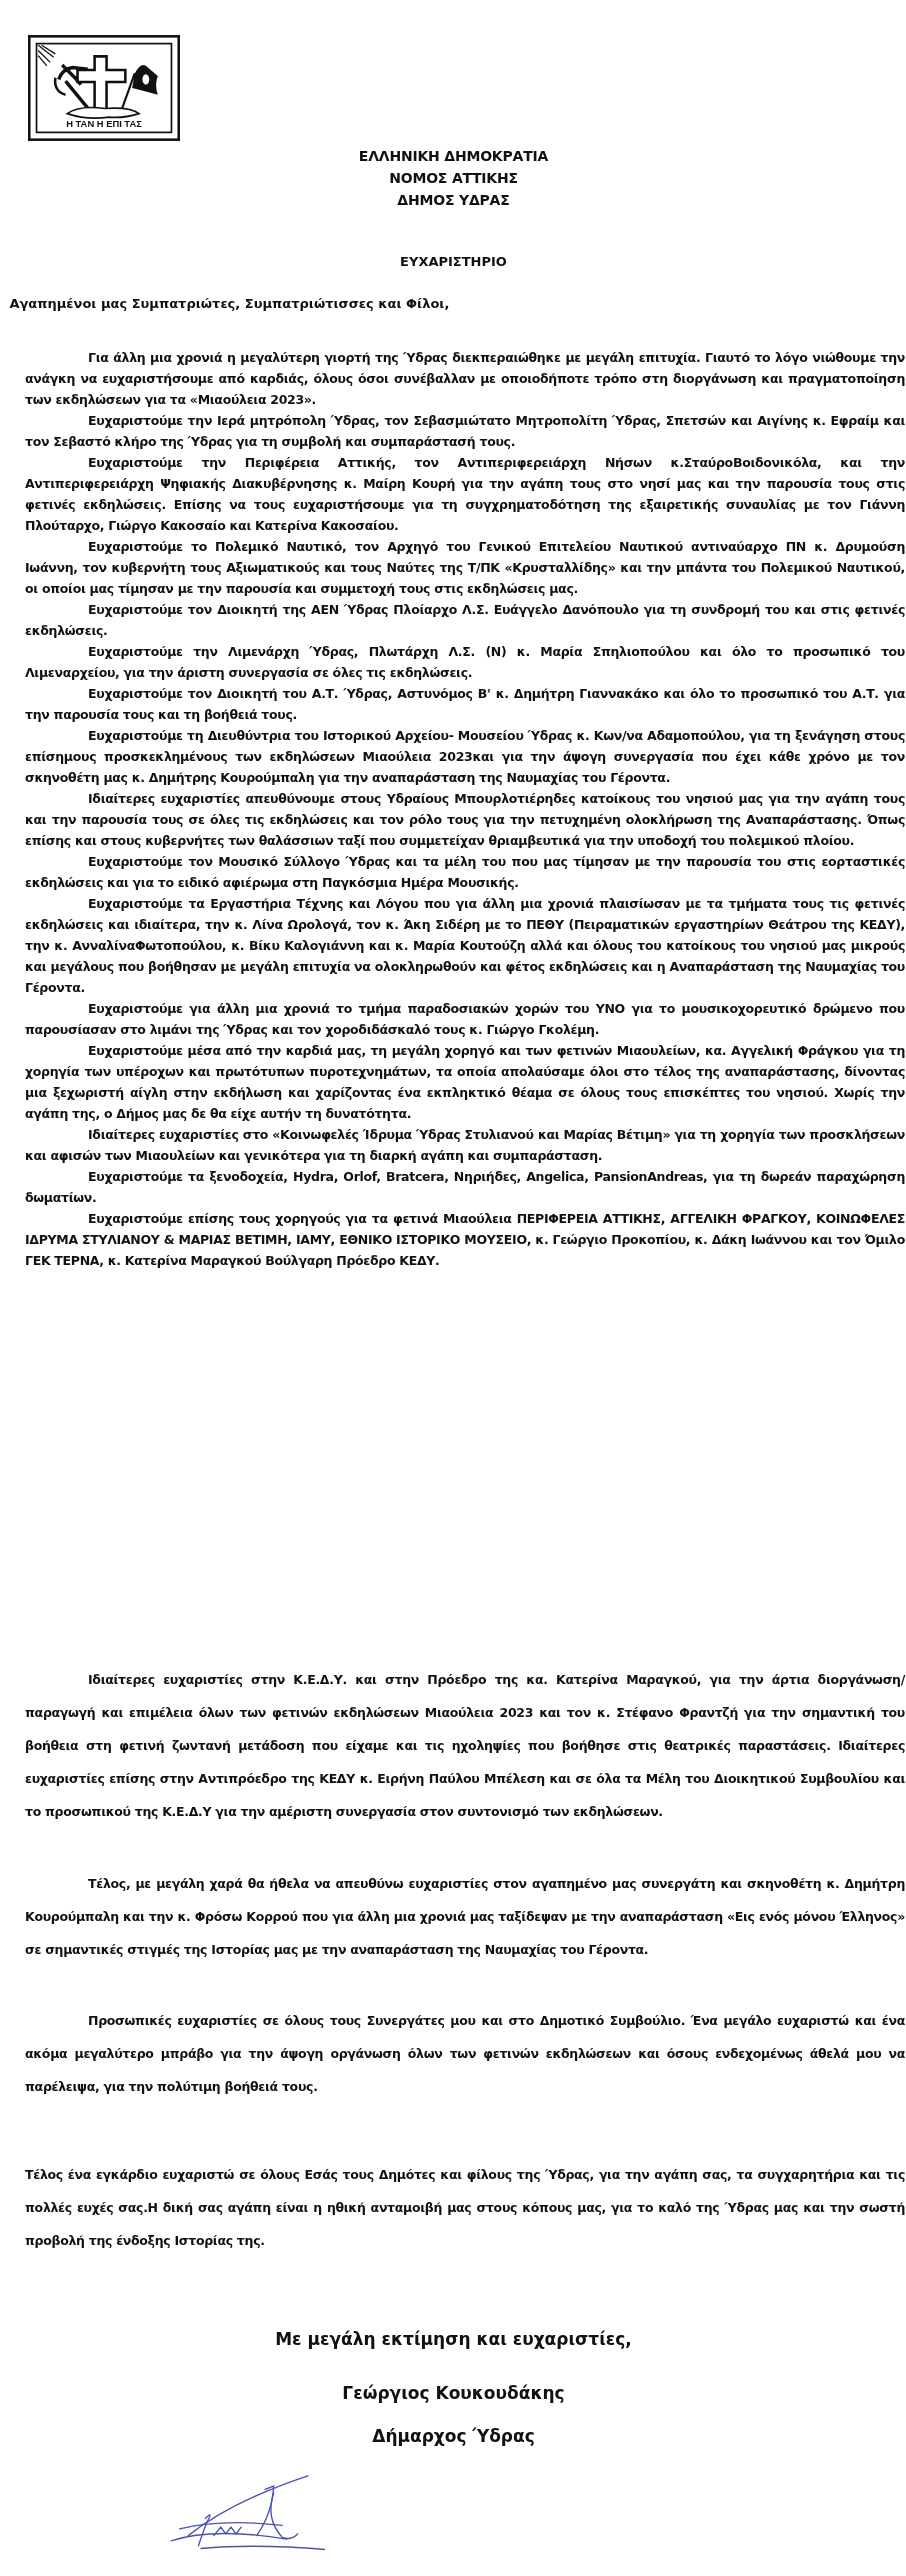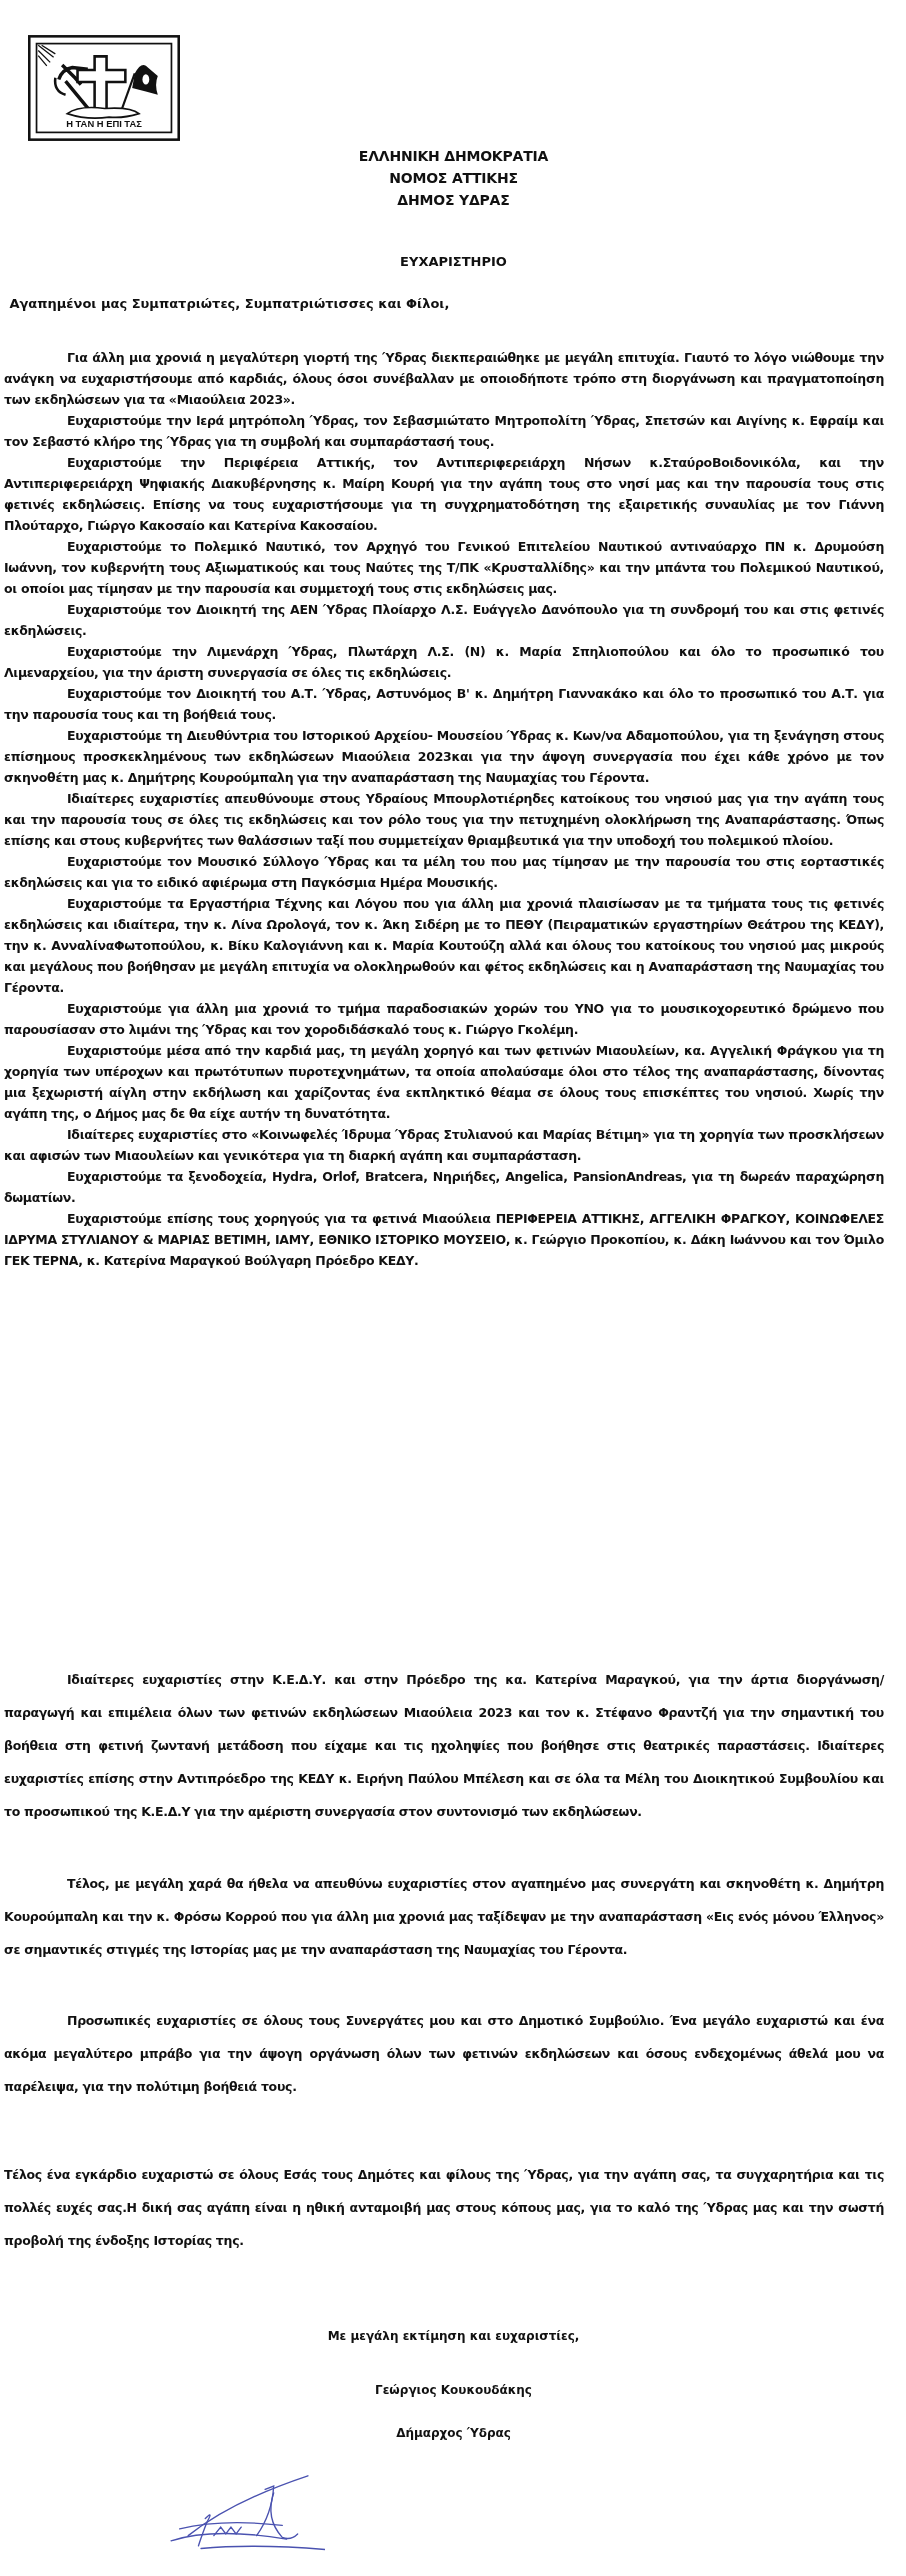--- a/index.html
+++ b/index.html
@@ -38,40 +38,40 @@
     }
     .greeting {
       position: absolute;
       left: 9.4px;
       top: 296px;
       font-weight: bold;
       font-size: 13px;
     }
     .body-block {
       position: absolute;
-      left: 4px;
+      left: 25px;
       width: 880px;
       font-weight: bold;
       font-size: 12.5px;
       text-align: justify;
       letter-spacing: -0.3px;
     }
     .block1 { top: 347px; line-height: 21px; }
     .block2 { top: 1663px; line-height: 33px; }
     .block3 { top: 1867px; line-height: 33px; }
     .block4 { top: 2004px; line-height: 33px; }
     .block5 { top: 2158px; line-height: 33px; }
     .body-block p { margin: 0; text-indent: 63px; }
     .block5 p { text-indent: 0; }
     .closing {
       position: absolute;
       left: 0; right: 0;
       text-align: center;
       font-weight: bold;
-      font-size: 12px;
+      font-size: 17px;
     }
     .closing-1 { top: 2329px; }
     .closing-2 { top: 2383px; }
     .closing-3 { top: 2426px; text-align: center; }
     .signature {
       position: absolute;
       left: 154px;
       top: 2467px;
       width: 171px;
       height: 86px;

